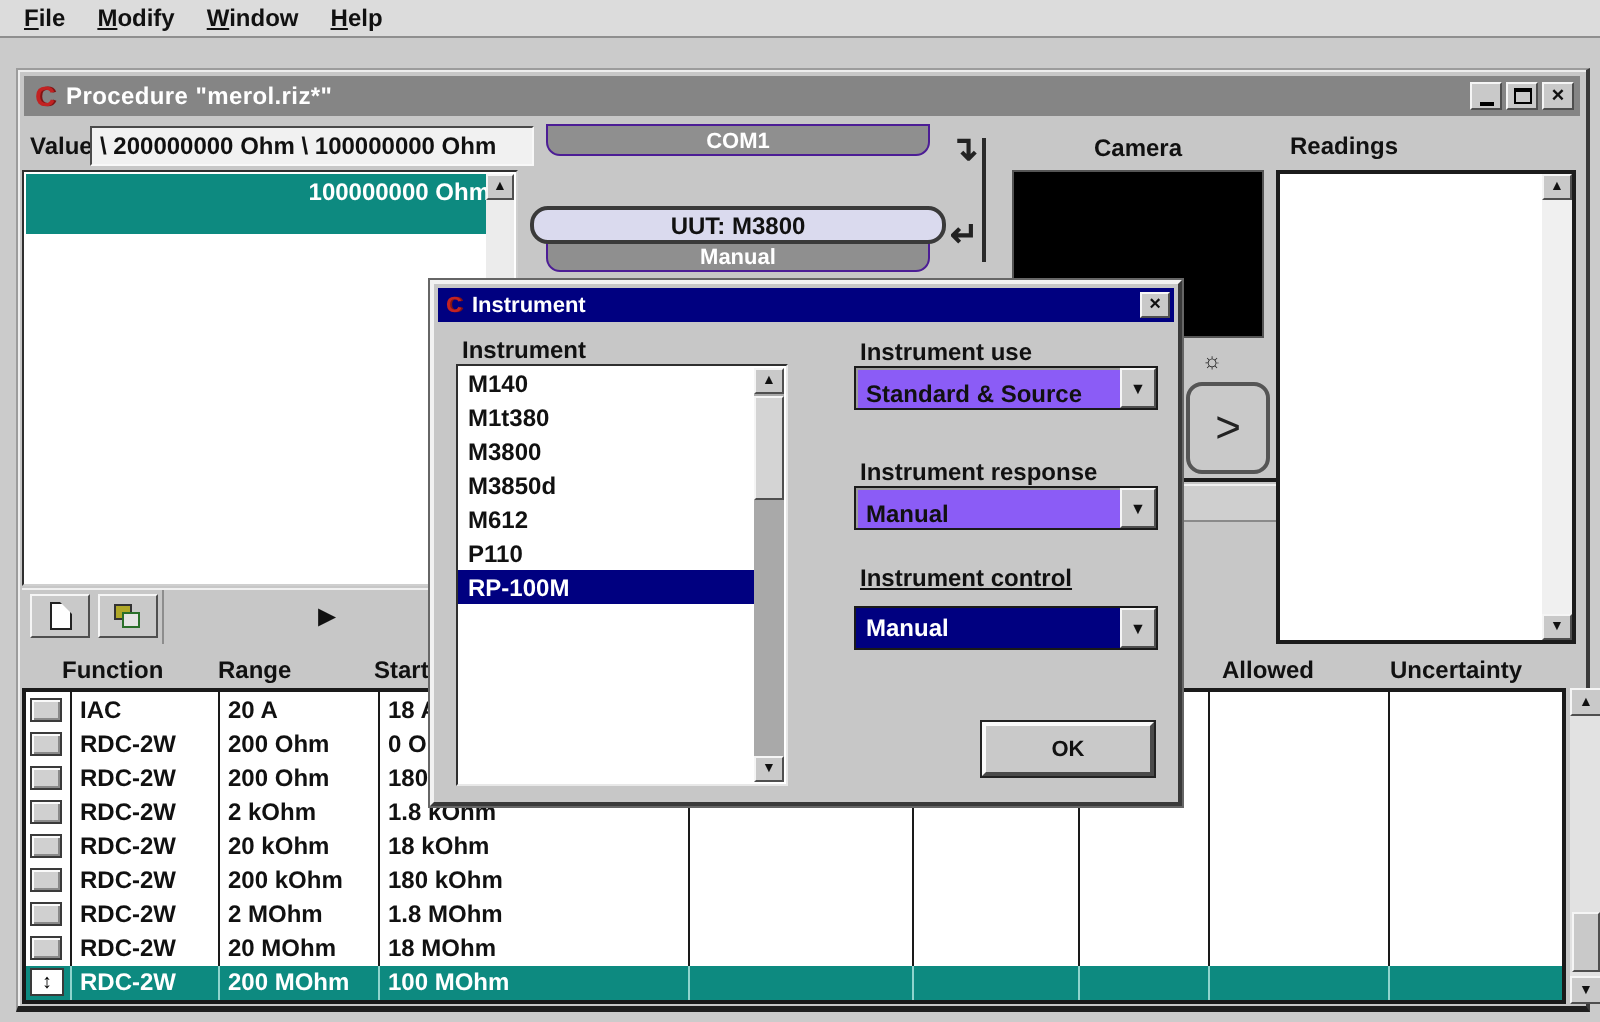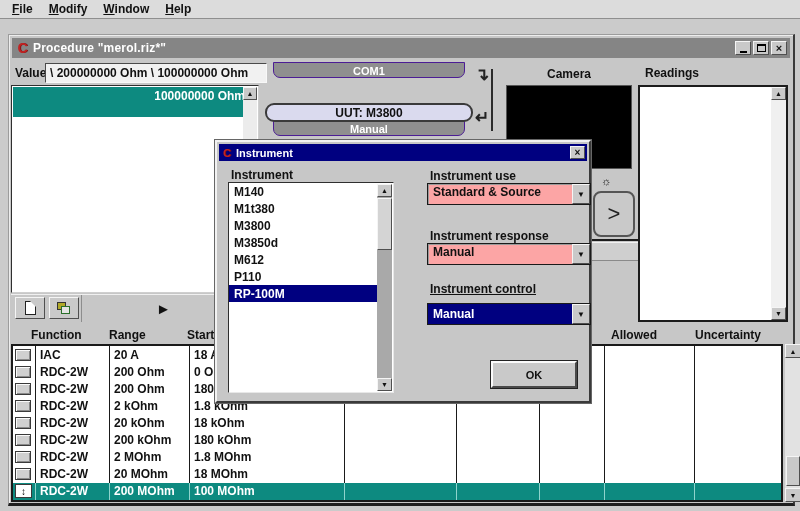--- a/index.html
+++ b/index.html
@@ -106,22 +106,22 @@
   #dlg-title .logo-c { font-size:11px; width:12px; }
   #dlg-title .title { color:#fff; font-size:11px; margin-left:3px; }
   #dlg-close { margin-left:auto; width:15px; height:13px; font-size:10px; line-height:9px; }
   .dlg-label { position:absolute; font-size:12px; }
   #inst-list { position:absolute; left:11px; top:40px; width:166px; height:211px; background:#fff;
     border:1px solid; border-color:#2f2f2f #e8e8e8 #e8e8e8 #2f2f2f; }
   .inst-item { height:17px; padding:2px 0 0 5px; width:calc(100% - 15px); }
   .inst-item.sel { background:#000080; color:#fff; }
   #inst-scroll { position:absolute; right:1px; top:1px; bottom:1px; width:15px; background:#a9a9a9; }
   #inst-thumb { position:absolute; left:0; top:14px; width:15px; height:52px; background:#d4d4d4; }
-  .combo { position:absolute; left:210px; width:164px; height:22px; background:#fca5a5;
-    border:1px solid #1a1a1a; box-shadow:inset 1px 1px 0 #9a9a9a; display:flex; align-items:flex-start; }
+  .combo { position:absolute; left:210px; width:152px; height:22px; background:#8b5cf6;
+    border:1px solid #1a1a1a; box-shadow:inset 1px 1px 0 #9a9a9a; display:flex; align-items:flex-end; }
   .combo .val { flex:1; padding:1px 0 0 5px; font-size:12px; overflow:hidden; white-space:nowrap; }
   .combo .drop { width:18px; height:100%; font-size:8px; }
   .combo.hl .val { background:#000080; color:#fff; height:100%; padding-top:3px; }
   #ok-btn { position:absolute; left:274px; top:219px; width:86px; height:27px;
     border:2px solid; border-color:#fafafa #4a4a4a #4a4a4a #fafafa; background:#c9c9c9;
     box-shadow:0 0 0 1px #222; font-size:11px; }
 </style>
 </head>
 <body>
 

